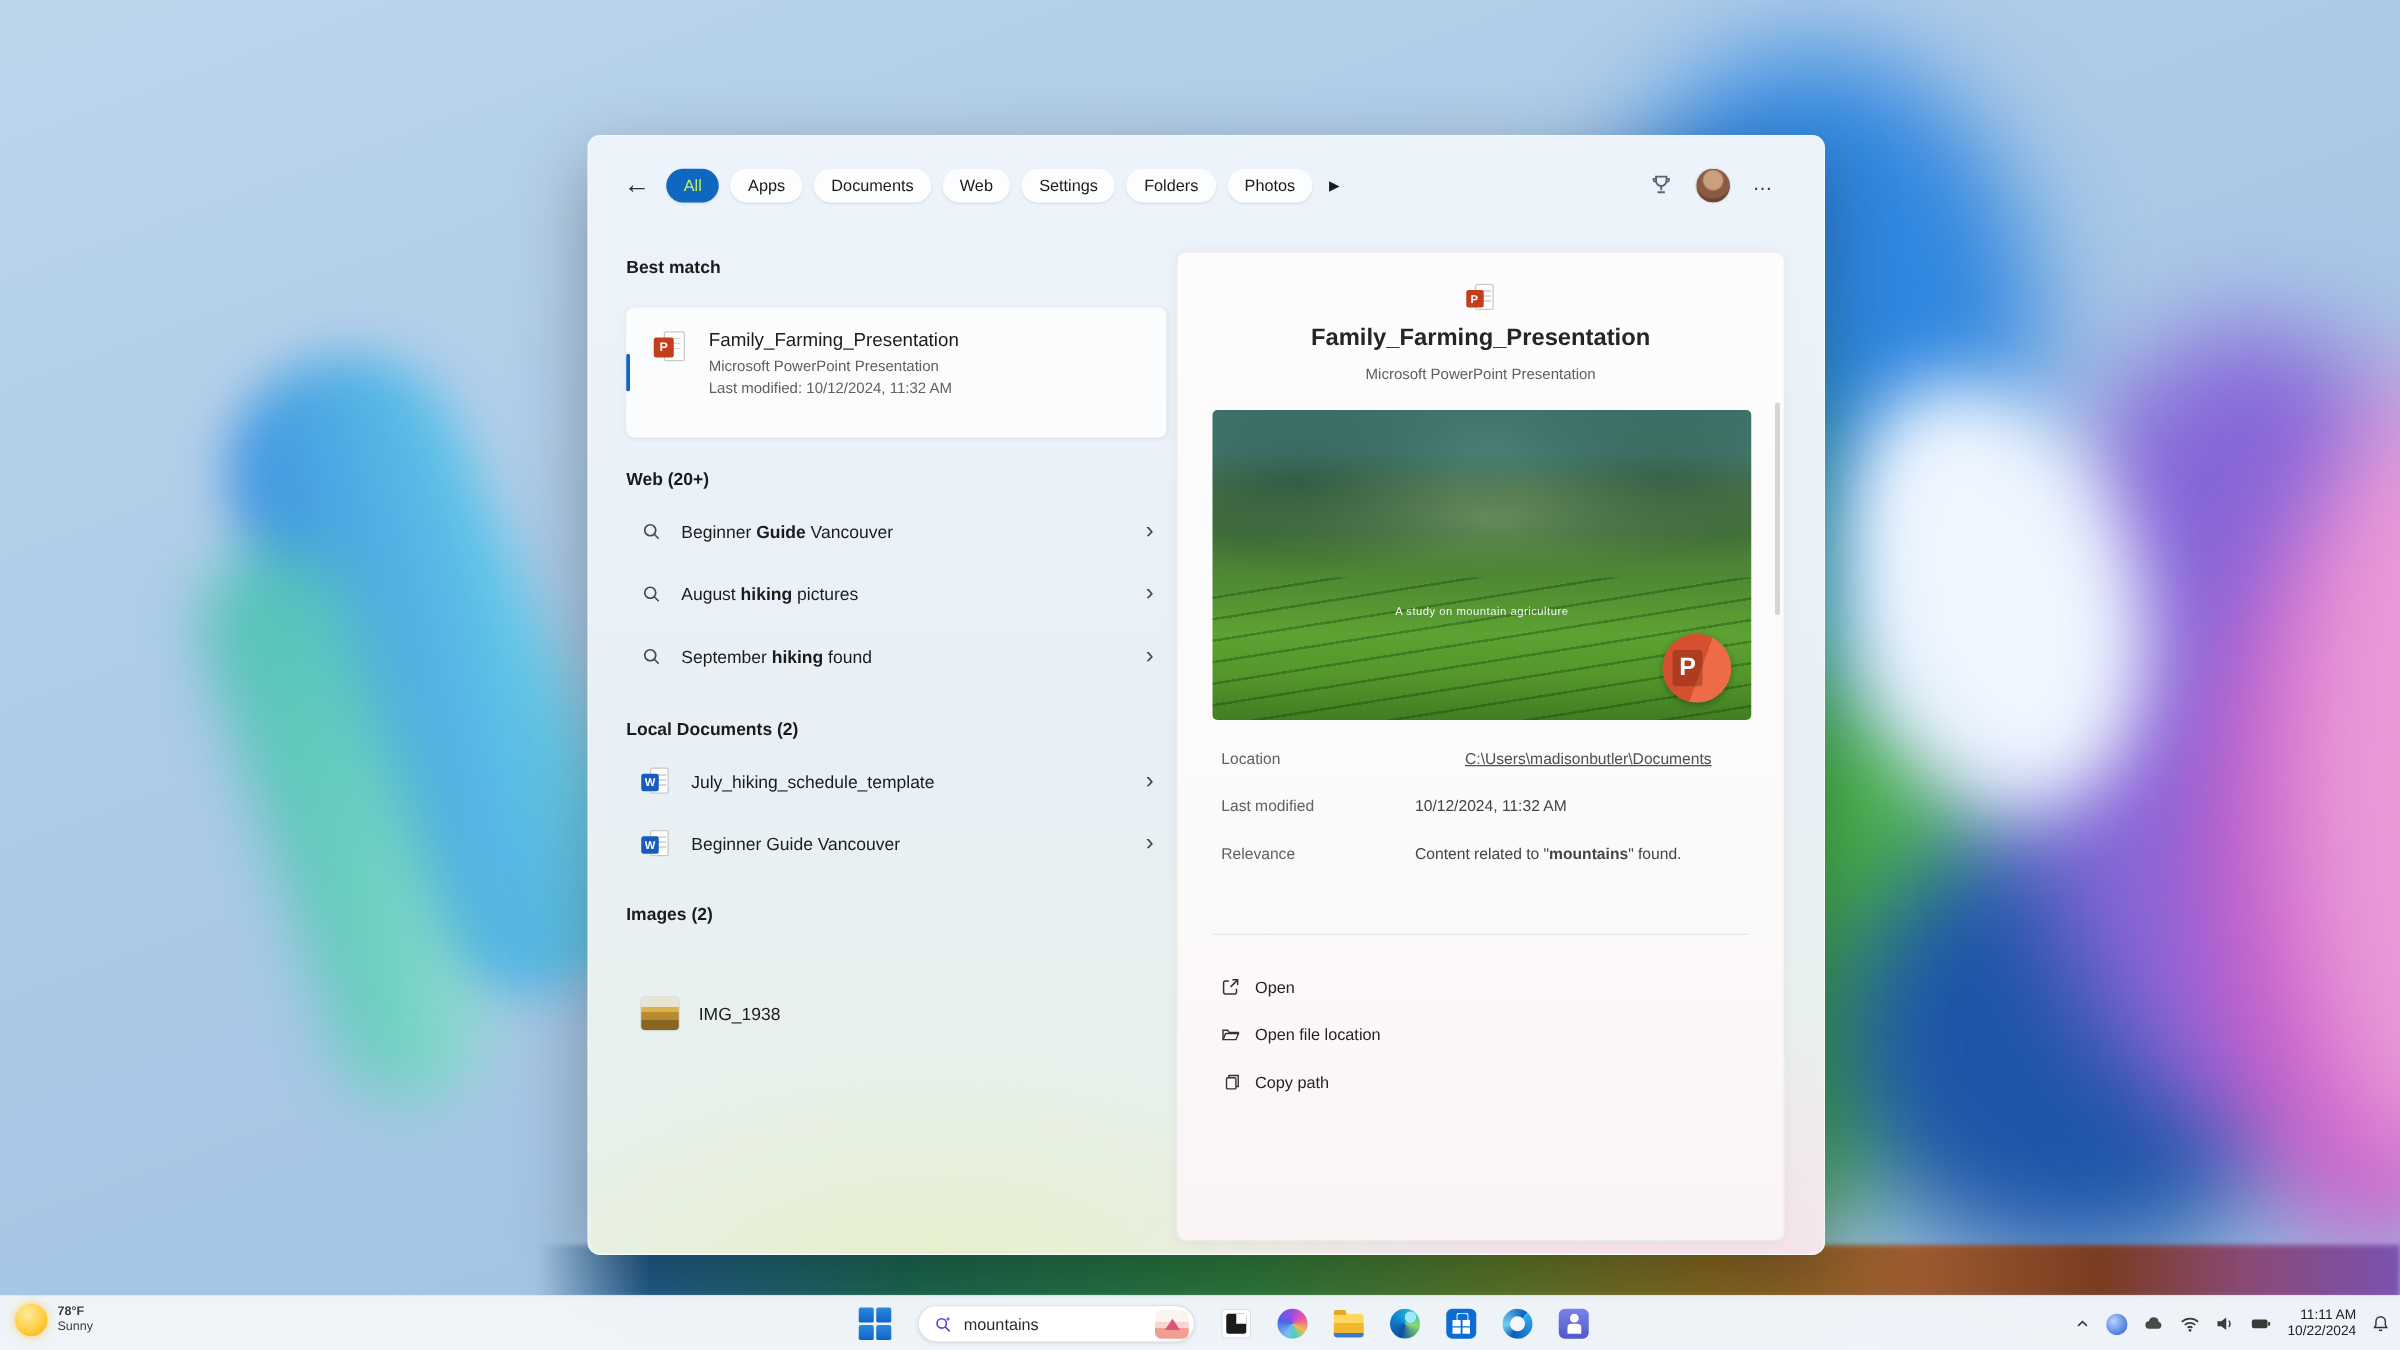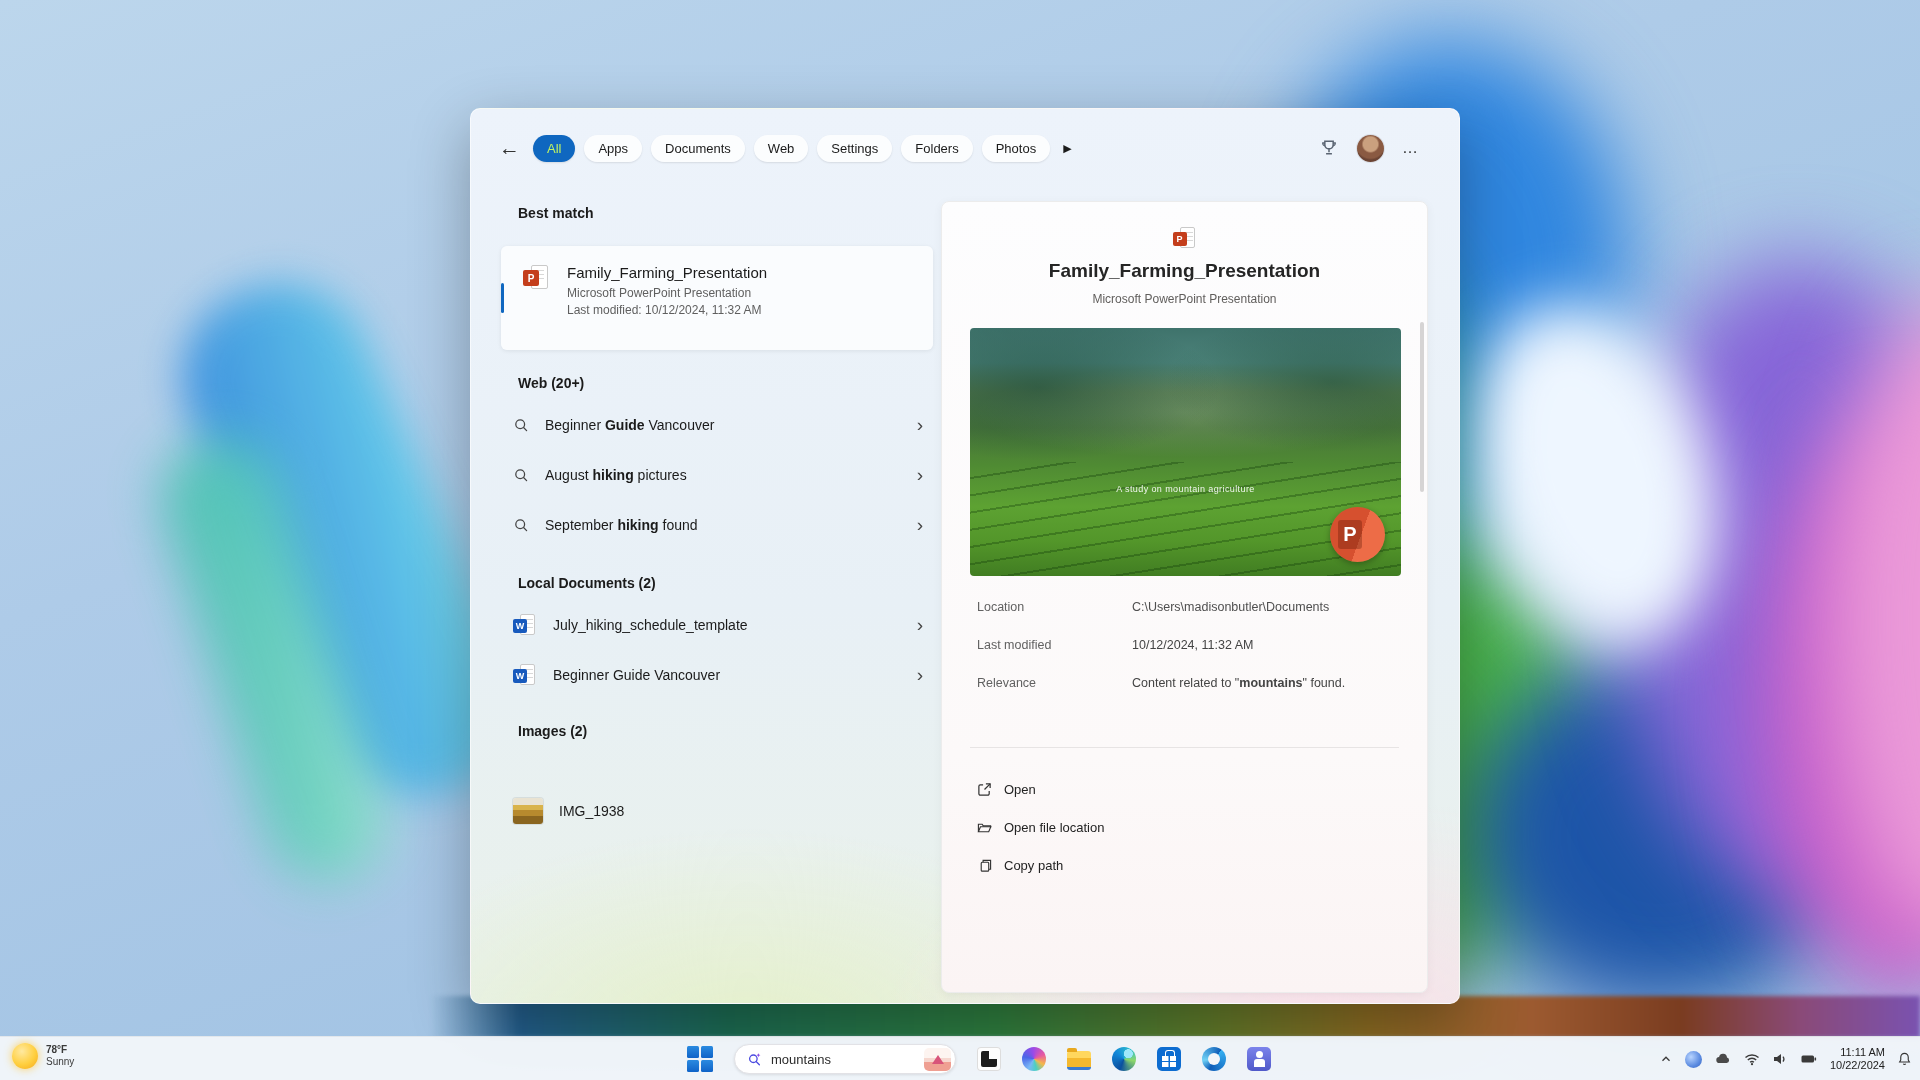--- a/index.html
+++ b/index.html
@@ -44,21 +44,21 @@
           background:rgba(255,255,255,.8); box-shadow:0 1px 2px rgba(0,0,0,.10); white-space:nowrap; }
   .pill.active { background:#0f67c0; color:#bef264; }
   .tab-more { font-size:11px; color:#1b1b1b; margin-left:4px; }
   .hdr-right { position:absolute; right:40px; top:0; height:34px; display:flex; align-items:center; gap:18px; }
   .avatar { width:27px; height:27px; border-radius:50%;
     background:radial-gradient(circle at 50% 34%, #caa07e 0 32%, #8a5a42 40% 62%, #6b4434 70%),
                radial-gradient(circle,#e8c7ae,#caa58a); box-shadow:0 0 0 1px rgba(0,0,0,.08); }
   .dots { font-size:16px; color:#333; letter-spacing:1px; }
 
   
-  .sec-h { position:absolute; left:30px; font-size:14px; font-weight:700; color:#1b1b1b;margin-left:17px; }
+  .sec-h { position:absolute; left:30px; font-size:14px; font-weight:700; color:#1b1b1b; }
   .bm-card { position:absolute; left:30px; top:137px; width:432px; height:104px; border-radius:6px;
     background:rgba(255,255,255,.75); box-shadow:0 1px 4px rgba(0,0,0,.08); }
   .bm-accent { position:absolute; left:0; top:37px; width:3px; height:30px; border-radius:2px; background:#0f67c0; }
   .bm-inner { position:absolute; left:22px; top:18px; display:flex; gap:16px; }
   .bm-text .t1 { font-size:15px; color:#1b1b1b; margin-bottom:5px; }
   .bm-text .t2, .bm-text .t3 { font-size:12px; color:#5f5f5f; margin-top:3px; }
 
   .lrow { position:absolute; left:30px; width:432px; height:44px; display:flex; align-items:center; gap:16px;
           padding:0 10px 0 12px; border-radius:6px; font-size:14px; color:#1b1b1b; }
   .lrow .grow { flex:1; }
@@ -102,21 +102,21 @@
   .tbox { position:absolute; left:50%; top:41%; transform:translate(-50%,-50%); border:2px solid rgba(255,255,255,.78);
     background:rgba(255,255,255,.07); border-radius:6px; padding:9px 32px; color:#fff; font-size:21px; white-space:nowrap; }
   .tsub { position:absolute; left:0; right:0; top:63%; text-align:center; color:rgba(255,255,255,.92); font-size:9px; letter-spacing:.4px; }
   .pptlogo { position:absolute; right:16px; bottom:14px; width:55px; height:55px; border-radius:50%;
     background:linear-gradient(110deg,#d6502f 0 55%,#ed6c47 55% 100%); box-shadow:0 2px 6px rgba(0,0,0,.3); }
   .pptlogo .pl { position:absolute; left:8px; top:13px; width:24px; height:29px; background:rgba(80,15,0,.30);
     border-radius:3px; color:#fff; font-weight:700; font-size:20px; display:flex; align-items:center; justify-content:center; }
 
   .drow { position:absolute; left:35px; width:420px; font-size:12.5px; color:#616161; }
   .drow .dv { position:absolute; left:155px; top:0; color:#444; width:265px; }
-  .dv.link { color:#4f4f4f; }
+  .dv.link { text-decoration:underline; color:#4f4f4f;margin-left:40px; }
   .divider { position:absolute; left:28px; right:28px; top:545px; height:1px; background:#e7e4e4; }
   .arow { position:absolute; left:35px; height:26px; display:flex; align-items:center; gap:12px;
           font-size:13px; color:#232323; }
   .arow svg { flex:none; }
 
   
   .taskbar { position:absolute; left:0; bottom:0; width:1920px; height:44px;
     background:rgba(243,246,250,.94); border-top:1px solid rgba(0,0,0,.05); }
   .weather { position:absolute; left:12px; top:6px; display:flex; align-items:center; gap:8px; }
   .sun { width:26px; height:26px; border-radius:50%;

